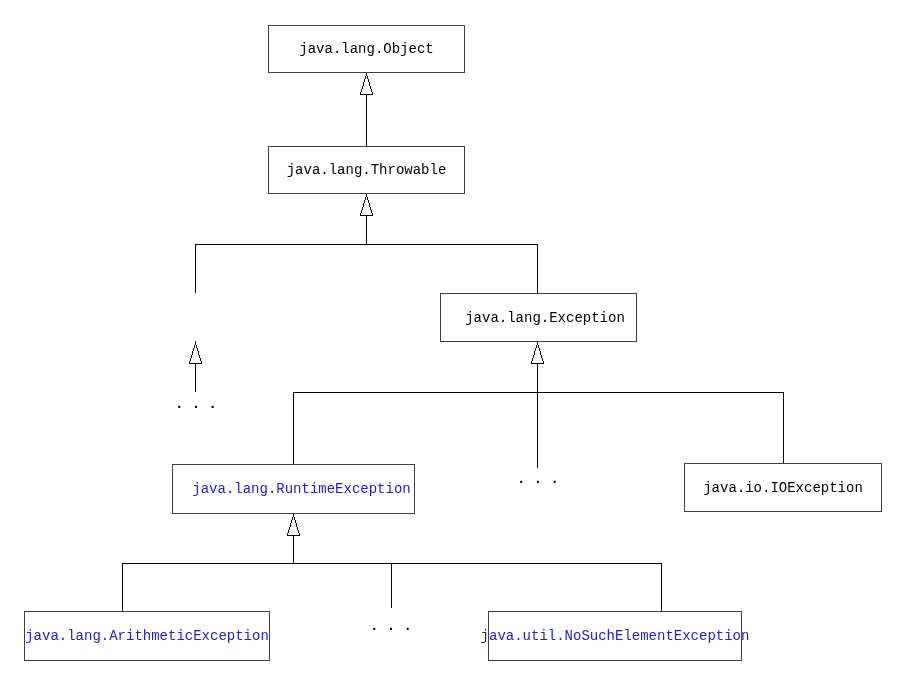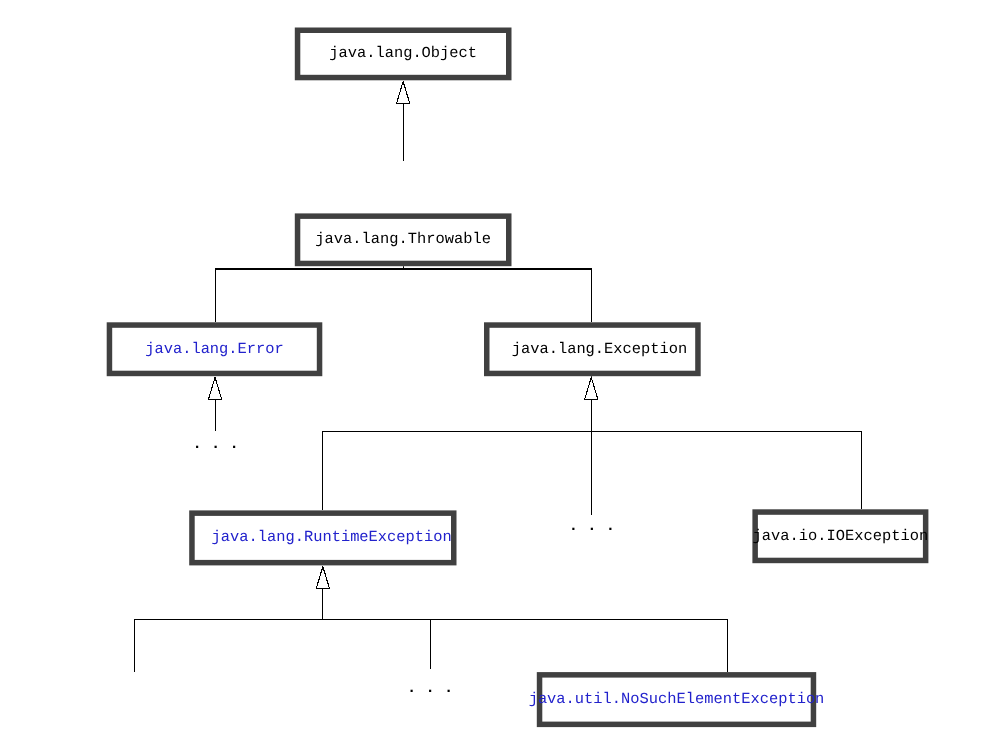--- a/index.html
+++ b/index.html
@@ -18,21 +18,21 @@
   .connector-layer {
     position: absolute;
     left: 0;
     top: 0;
     width: 904px;
     height: 685px;
   }
   .class-box {
     position: absolute;
     box-sizing: border-box;
-    border: 5px solid #404040;
+    border: 1px solid #404040;
     background: #ffffff;
     display: flex;
     align-items: center;
     justify-content: center;
     font-size: 14px;
     color: #000000;
     white-space: nowrap;
     letter-spacing: 0px;
   }
   .class-box.link {
@@ -79,30 +79,30 @@
     <polyline points="293.5,464 293.5,392.5 783.5,392.5 783.5,463"></polyline>
 
     <polygon points="293.5,515 287.5,535 299.5,535"></polygon>
     <line x1="293.5" y1="535" x2="293.5" y2="563.5"></line>
     <polyline points="122.5,611 122.5,563.5 661.5,563.5 661.5,611"></polyline>
     <line x1="391.5" y1="563.5" x2="391.5" y2="608"></line>
   </svg>
 
   <div class="class-box" style="left:268px; top:25px;  width:197px; height:48px;">java.lang.Object</div>
 
-  <div class="class-box" style="left:268px; top:146px; width:197px; height:48px;margin-top:48px;">java.lang.Throwable</div>
+  <div class="class-box" style="left:268px; top:146px; width:197px; height:48px;">java.lang.Throwable</div>
 
-  <div class="class-box link" style="left:97px;  top:293px; width:196px; height:49px;">java.lang.Error</div>
 
   <div class="class-box" style="left:440px; top:293px; width:197px; height:49px;padding-left:13px;">java.lang.Exception</div>
 
   <div class="class-box link" style="left:172px; top:464px; width:243px; height:50px;padding-left:16px;">java.lang.RuntimeException</div>
 
-  <div class="class-box" style="left:684px; top:463px; width:160px; height:49px;">java.io.IOException</div>
+  <div class="class-box" style="left:684px; top:463px; width:198px; height:49px;">java.io.IOException</div>
 
+  <div class="class-box link" style="left:24px;  top:611px; width:246px; height:50px;">java.lang.ArithmeticException</div>
 
   <div class="class-box link" style="left:488px; top:611px; width:254px; height:50px;">java.util.NoSuchElementException</div>
 
   <div class="dots" style="left:196px; top:404px;">. . .</div>
 
   <div class="dots" style="left:538px; top:479px;">. . .</div>
 
   <div class="dots" style="left:391px; top:626px;">. . .</div>
 
 </div>

